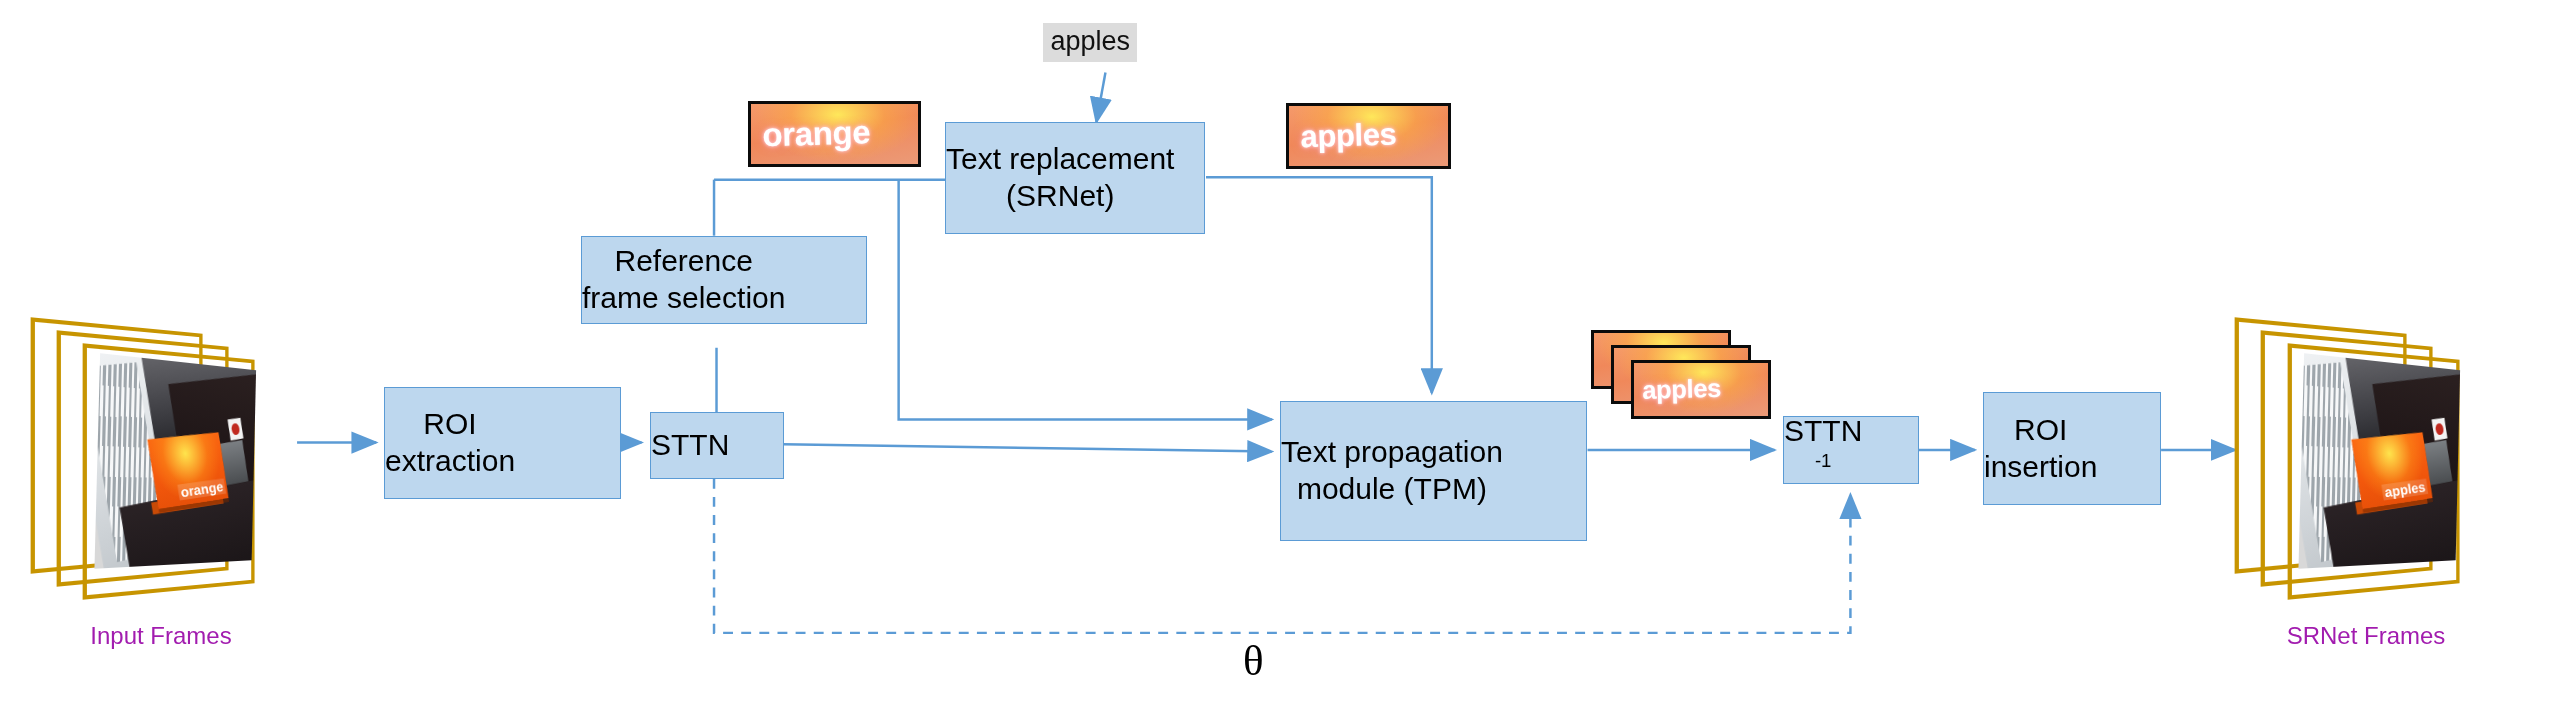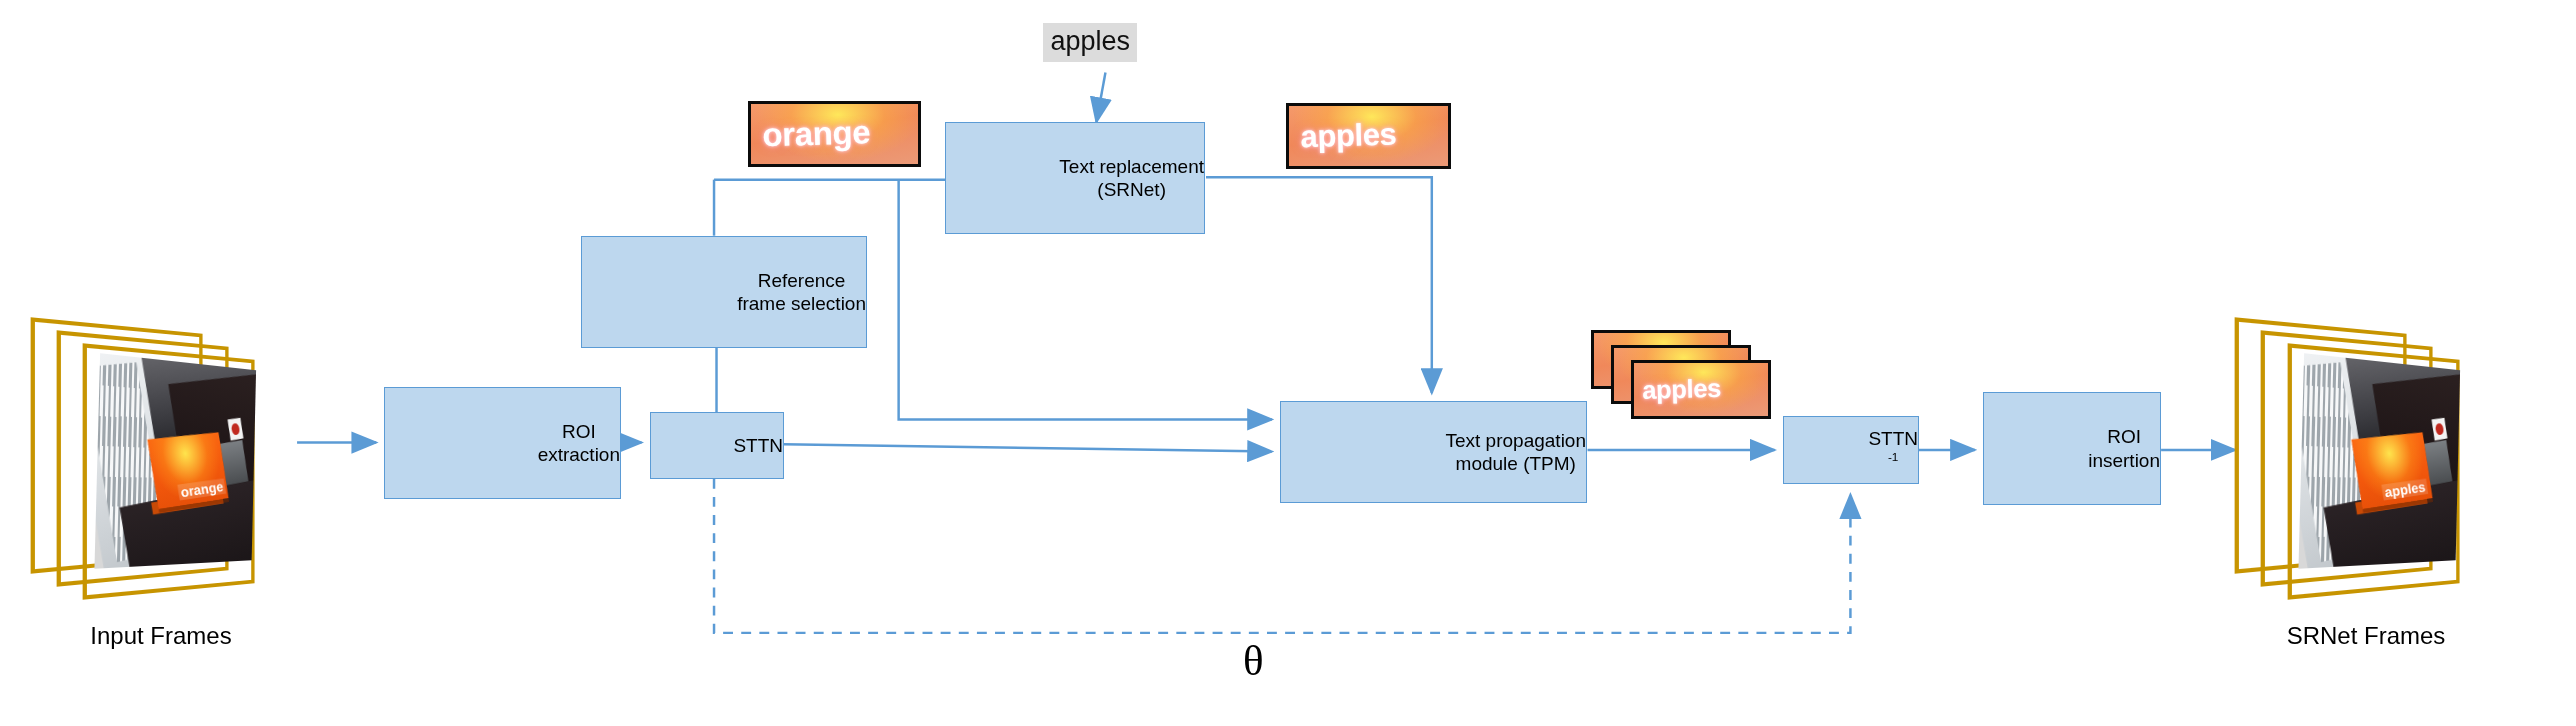--- a/index.html
+++ b/index.html
@@ -8,35 +8,35 @@
   #stage{position:relative;width:2576px;height:726px;background:#ffffff;overflow:hidden;}
 
   
   .box{
     position:absolute;
     background:#bdd7ee;
     border:1.6px solid #5b9bd5;
     box-sizing:border-box;
     display:flex;
     align-items:center;
-    justify-content:flex-end;
+    justify-content:flex-start;
     text-align:center;
     color:#000;
-    font-size:19px;
+    font-size:30px;
     line-height:1.22;
     font-family:"Liberation Sans", sans-serif;
     white-space:pre-line;
   }
   .box span{display:block;}
 
   
   .caption{
     position:absolute;
     font-size:24px;
-    color:#000000;
+    color:#a21caf;
     text-align:center;
     font-family:"Liberation Sans", sans-serif;
     white-space:nowrap;
   }
 
   
   .wordtag{
     position:absolute;
     background:#dcdcdc;
     color:#111;
@@ -198,21 +198,21 @@
       </div>
     </div>
   </div>
   <div class="caption" style="left:25px;top:622px;width:272px;">Input Frames</div>
 
   <div class="box" style="left:384px;top:387px;width:237px;height:112px;">
     <span>ROI
 extraction</span>
   </div>
 
-  <div class="box" style="left:581px;top:236px;width:286px;height:112px;">
+  <div class="box" style="left:581px;top:236px;width:286px;height:88px;">
     <span>Reference
 frame selection</span>
   </div>
 
   <div class="box" style="left:650px;top:412px;width:134px;height:67px;">
     <span>STTN</span>
   </div>
 
   <div class="patch" style="left:748px;top:101px;width:173px;height:66px;">
     <b style="font-size:33px;padding-left:11.5px;">orange</b>
@@ -222,21 +222,21 @@
 
   <div class="box" style="left:945px;top:122px;width:260px;height:112px;">
     <span>Text replacement
 (SRNet)</span>
   </div>
 
   <div class="patch" style="left:1286px;top:103px;width:165px;height:66px;">
     <b style="font-size:31px;padding-left:11.5px;">apples</b>
   </div>
 
-  <div class="box" style="left:1280px;top:401px;width:307px;height:102px;">
+  <div class="box" style="left:1280px;top:401px;width:307px;height:140px;">
     <span>Text propagation
 module (TPM)</span>
   </div>
 
   <div class="patchstack" style="left:1591px;top:330px;width:198px;height:115px;">
     <div class="patch" style="left:0px;top:0px;width:140px;height:59px;"></div>
     <div class="patch" style="left:20px;top:15px;width:140px;height:59px;"></div>
     <div class="patch" style="left:40px;top:30px;width:140px;height:59px;">
       <b style="font-size:25.6px;padding-left:8.2px;">apples</b>
     </div>

